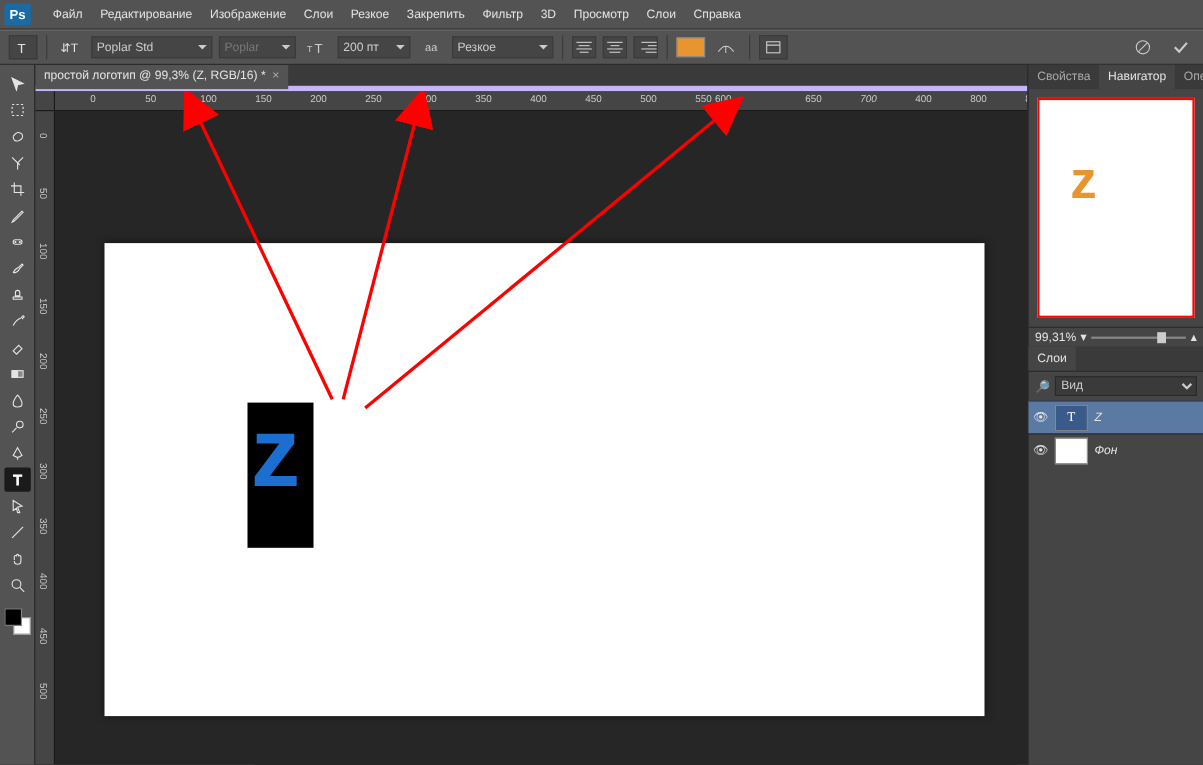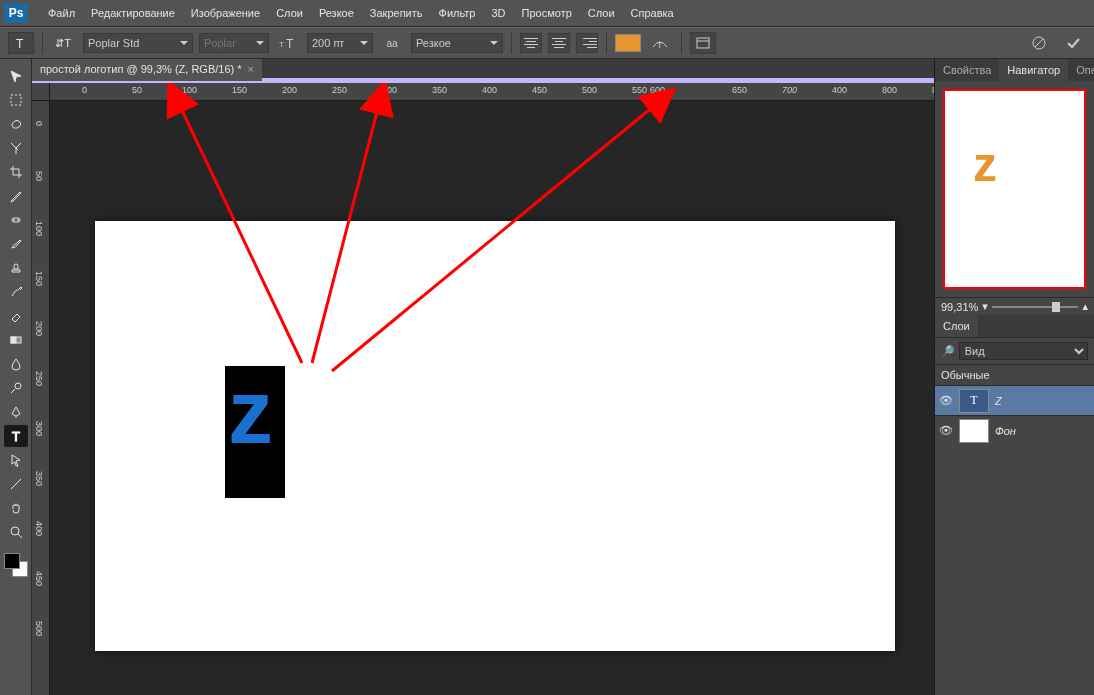--- a/index.html
+++ b/index.html
@@ -357,23 +357,20 @@
         </div>
       <span style="cursor:pointer">▴</span>
     </div>
     <div class="panel-tabs">
       <div class="ptab active">Слои</div>
     </div>
     <div class="layers-sec">
       <span>🔎</span>
       <select><option>Вид</option></select>
     </div>
-    <div class="layers-sec">
-      <span>Обычные</span>
-    </div>
     <div id="layer-list">
         <div class="layer-row sel">
           <span class="eye">👁</span>
     <div class="lthumb t">T</div>
     <span class="lname">Z</span>
         </div>
         <div class="layer-row">
           <span class="eye">👁</span>
     <div class="lthumb "></div>
     <span class="lname">Фон</span>

